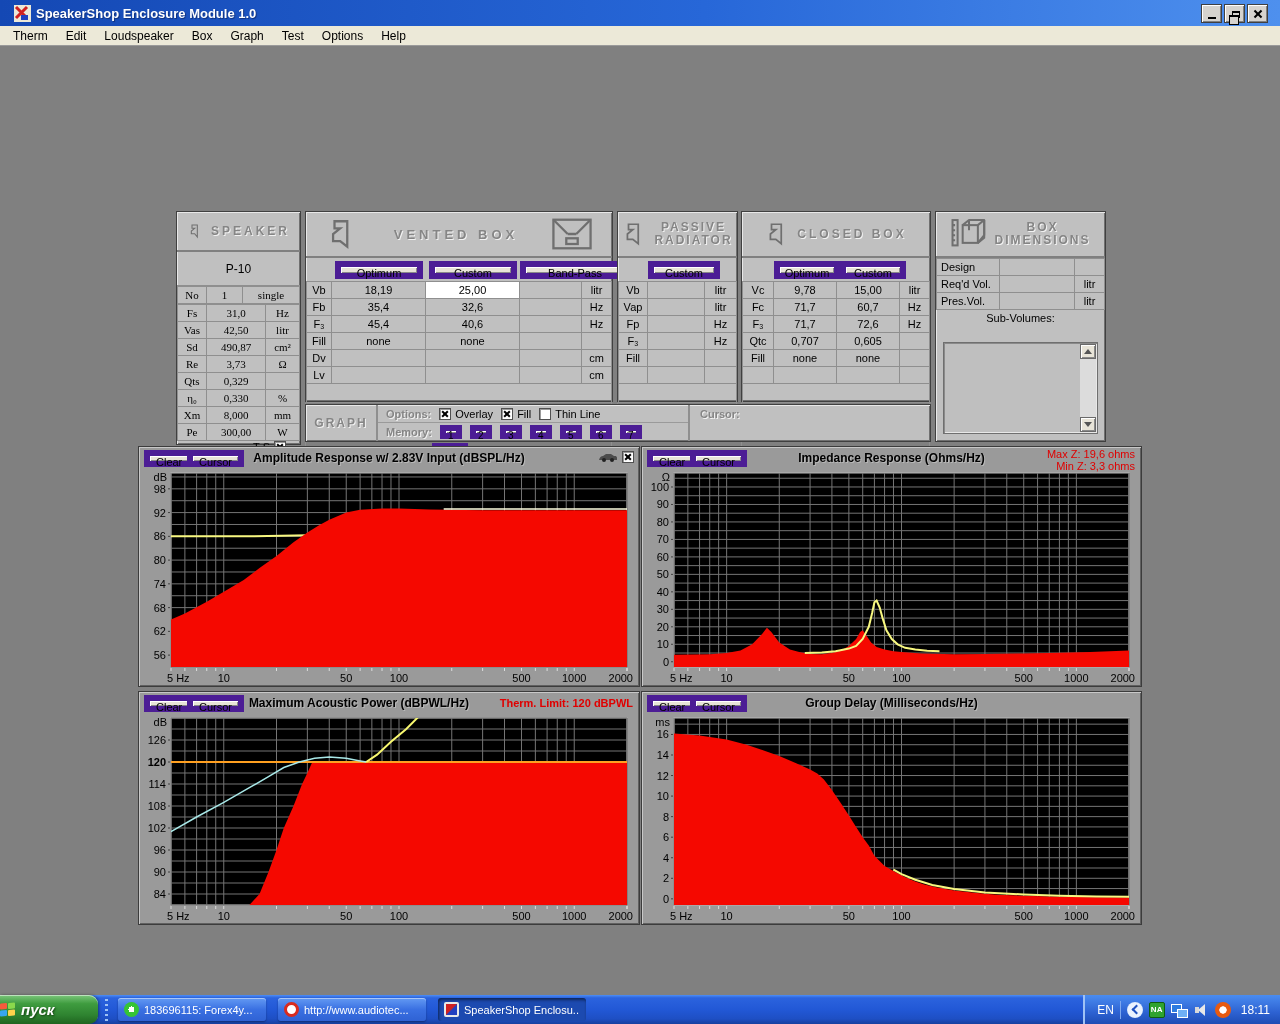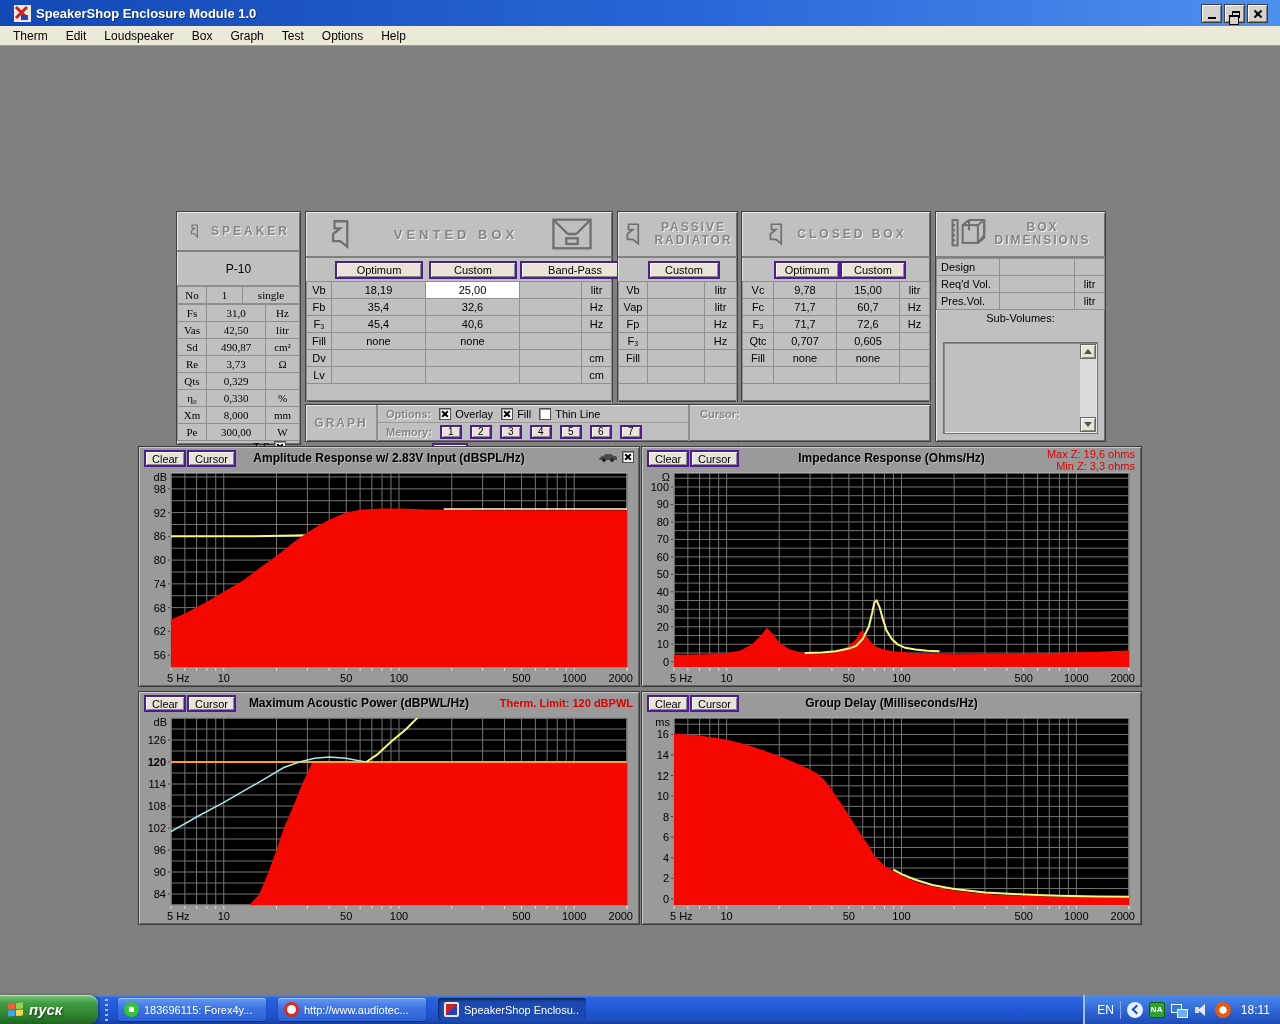--- a/index.html
+++ b/index.html
@@ -24,21 +24,21 @@
   .gl-x::before{transform:rotate(45deg);}.gl-x::after{transform:rotate(-45deg);}
 
   
   .menubar{position:absolute;left:0;top:26px;width:1280px;height:20px;background:#ECE9D8;
     border-bottom:1px solid #9a9a9a;display:flex;align-items:center;padding-left:4px;}
   .mitem{font-size:12px;color:#000;padding:1px 9px;cursor:default;}
 
   .client{position:absolute;left:0;top:46px;width:1280px;height:949px;background:#808080;}
 
   
-  .btn3d{background:#E8E4D8;border:2px solid #4c1d95;
+  .btn3d{background:#E8E4D8;border:6px solid #4c1d95;
     box-shadow:inset 1px 1px 0 #fff,inset -1px -1px 0 #8a8a8a;
     font-family:"Liberation Sans",sans-serif;font-size:11px;color:#000;cursor:default;}
   .panel{position:absolute;background:#C0C0C0;border:1px solid #404040;
     box-shadow:inset 1px 1px 0 #E8E8E8,inset -1px -1px 0 #707070;}
   .phead{border-bottom:2px solid #808080;display:flex;align-items:center;justify-content:center;gap:6px;
     box-shadow:inset 1px 1px 0 #E8E8E8;}
   .emboss{color:#858585;text-shadow:1px 1px 0 #F2F2F2;font-weight:bold;}
   .t-sm{font-size:12px;letter-spacing:3px;}
   .t-lg{font-size:13px;letter-spacing:4px;}
   .t-md{font-size:12px;letter-spacing:2px;line-height:13px;text-align:center;}
@@ -128,21 +128,21 @@
   .chart{position:absolute;left:2px;right:2px;top:22px;bottom:2px;}
   .chart svg text{font-family:"Liberation Sans",sans-serif;}
 
   
   .taskbar{position:absolute;left:0;top:995px;width:1280px;height:29px;
     background:linear-gradient(180deg,#4E8EF5 0%,#2B63DE 10%,#2258D6 50%,#1E4FC4 82%,#16409F 100%);
     display:flex;align-items:center;}
   .startbtn{width:98px;height:29px;border-radius:0 9px 9px 0;
     background:linear-gradient(180deg,#7CC77C 0%,#3F9C3F 30%,#2E8330 70%,#1F641F 100%);
     box-shadow:inset 0 1px 0 rgba(255,255,255,.5), 1px 0 3px rgba(0,0,0,.4);
-    display:flex;align-items:center;gap:6px;padding-left:8px;}
+    display:flex;align-items:center;gap:6px;}
   .startlabel{color:#fff;font-size:15px;font-weight:bold;font-style:italic;text-shadow:1px 1px 2px #13400f;}
   .winflag{display:grid;grid-template-columns:7px 7px;grid-template-rows:6px 6px;gap:1px;transform:skewY(-4deg);}
   .winflag span{border-radius:1px;}
   .wf1{background:#F65B3C;}.wf2{background:#8BD84C;}.wf3{background:#38A6F0;}.wf4{background:#FFD24C;}
   .grip{width:12px;height:22px;margin:0 4px;
     background:repeating-linear-gradient(180deg,#9FC2F5 0 2px,transparent 2px 5px);
     background-size:3px 100%;background-repeat:repeat-y;background-position:3px 0;}
   .task{width:148px;height:23px;margin-right:12px;border-radius:3px;display:flex;align-items:center;gap:5px;padding:0 6px;
     background:linear-gradient(180deg,#639AF3 0%,#3A70E2 50%,#2F62D4 100%);
     box-shadow:inset 0 1px 0 rgba(255,255,255,.45),0 1px 2px rgba(0,0,0,.35);}

